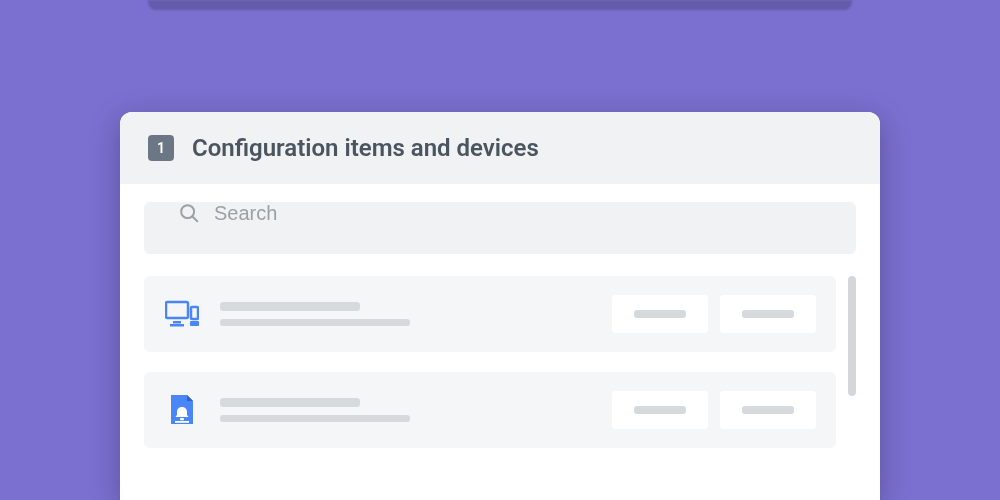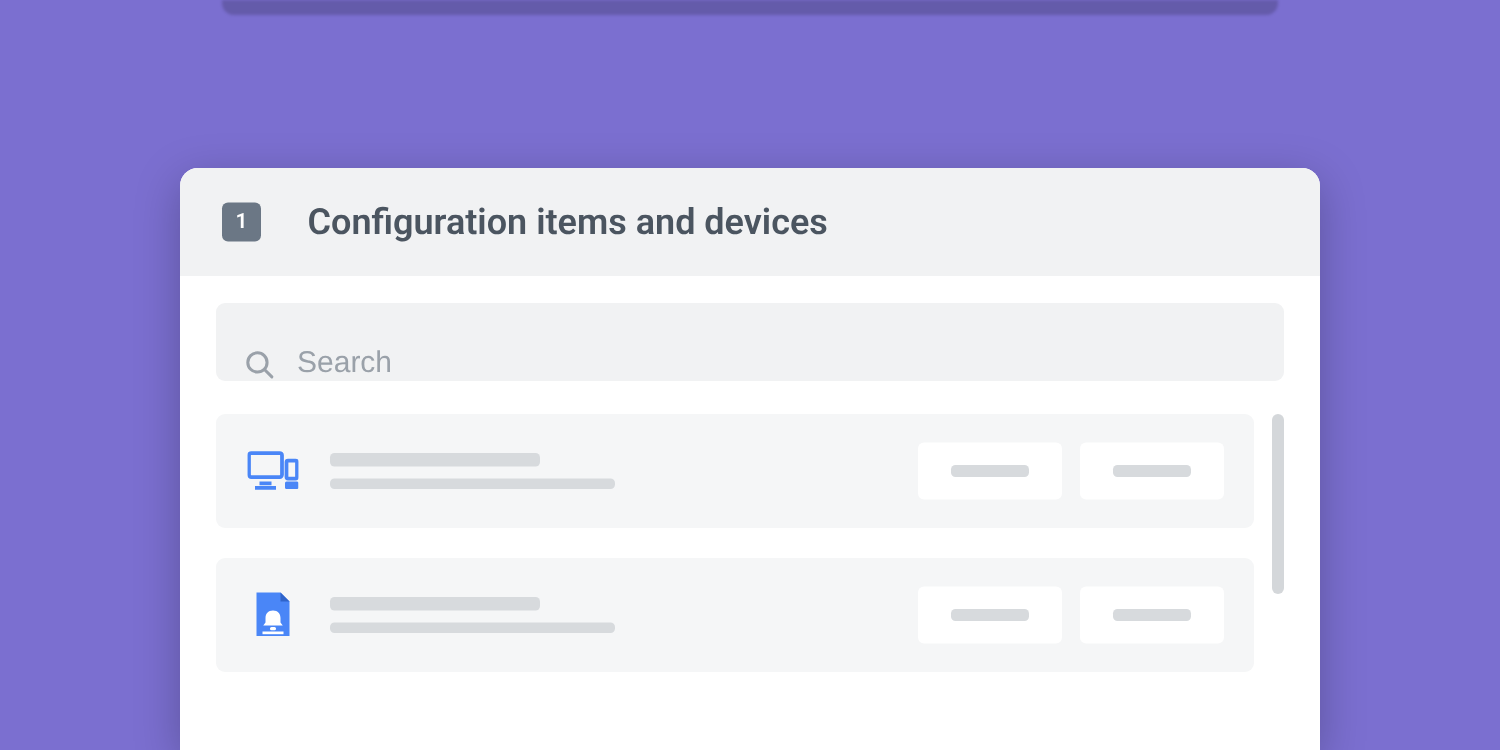--- a/index.html
+++ b/index.html
@@ -45,34 +45,33 @@
     display: flex;
     align-items: center;
     justify-content: center;
     font-size: 14px;
     font-weight: 600;
   }
   .card-title {
     color: #4b5560;
     font-size: 24px;
     font-weight: 600;
-    margin-left: 13px;
   }
   .card-body {
     padding: 18px 24px 0 24px;
     position: relative;
     height: calc(100% - 70px);
   }
   .search-bar {
     background: #f1f2f3;
     border-radius: 6px;
     height: 52px;
     display: flex;
-    align-items: flex-end;
-    padding: 0 18px;
+    align-items: flex-start;
+    padding: 0 34px;
     gap: 14px;
     margin-bottom: 22px;
   }
   .search-icon svg { display: block; }
   .search-input {
     border: none;
     background: transparent;
     font-size: 20px;
     color: #9aa1a9;
     outline: none;

